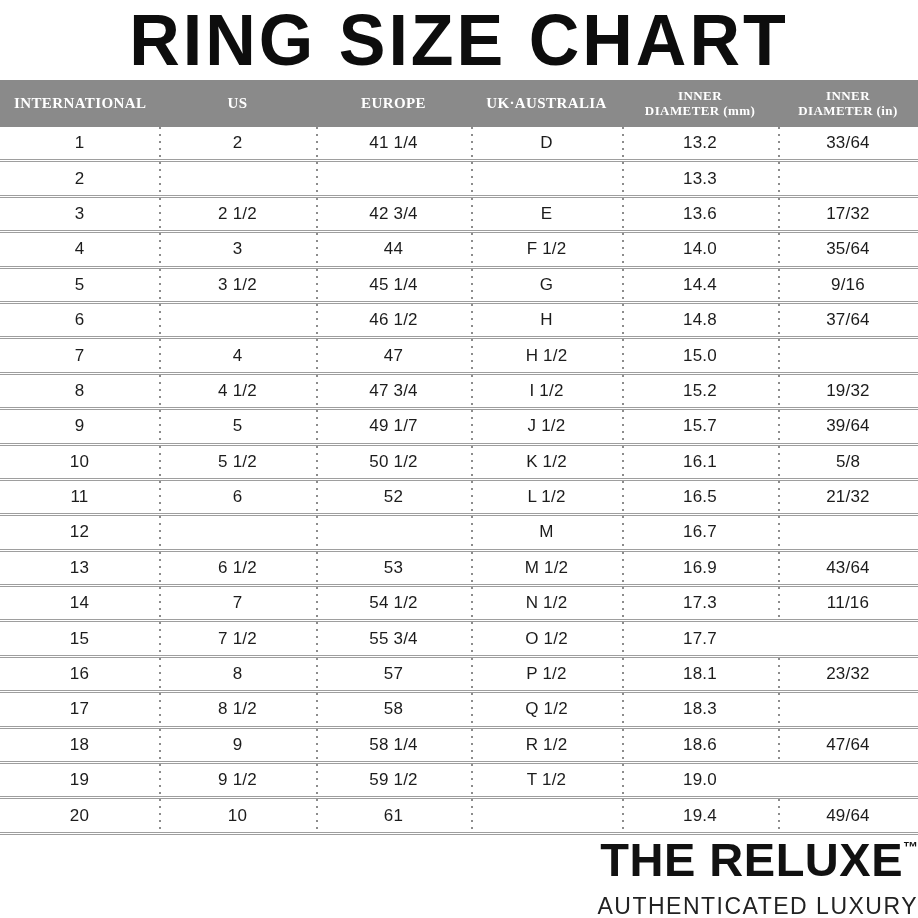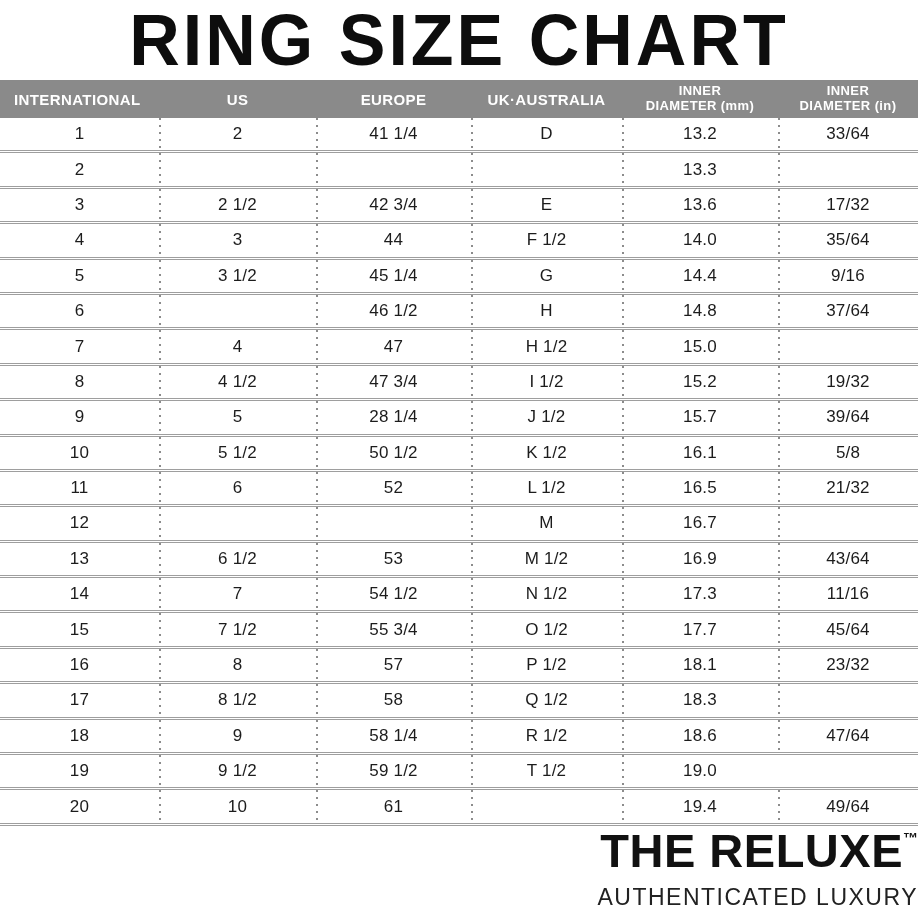--- a/index.html
+++ b/index.html
@@ -23,22 +23,23 @@
     white-space:nowrap;
   }
 
   
   .grid-row{
     display:grid;
     grid-template-columns:159px 157px 155px 151px 156px 140px;
     width:918px;
   }
   .header-row{
-    height:38px;background:var(--header-bg);color:var(--header-text);
+    height:47px;background:var(--header-bg);color:var(--header-text);
     align-items:center;
+    font-family:Liberation Serif, serif;
   }
   .hcell{
     display:flex;align-items:center;justify-content:center;text-align:center;
     font-weight:700;font-size:15px;letter-spacing:0.4px;height:100%;
   }
   .hcell.first{justify-content:flex-start;padding-left:14px;text-align:left;}
   .hcell.small{font-size:13px;line-height:1.15;white-space:pre-line;letter-spacing:0.4px;}
 
   .table-body{display:block;}
   .row{
@@ -154,21 +155,21 @@
     <div class="cell">4 1/2</div>
     <div class="cell">47 3/4</div>
     <div class="cell">I 1/2</div>
     <div class="cell">15.2</div>
     <div class="cell">19/32</div>
   </div>
 
   <div class="grid-row row">
     <div class="cell">9</div>
     <div class="cell">5</div>
-    <div class="cell">28 1/4</div>
+    <div class="cell">49 1/7</div>
     <div class="cell">J 1/2</div>
     <div class="cell">15.7</div>
     <div class="cell">39/64</div>
   </div>
 
   <div class="grid-row row">
     <div class="cell">10</div>
     <div class="cell">5 1/2</div>
     <div class="cell">50 1/2</div>
     <div class="cell">K 1/2</div>
@@ -211,21 +212,20 @@
     <div class="cell">17.3</div>
     <div class="cell">11/16</div>
   </div>
 
   <div class="grid-row row">
     <div class="cell">15</div>
     <div class="cell">7 1/2</div>
     <div class="cell">55 3/4</div>
     <div class="cell">O 1/2</div>
     <div class="cell">17.7</div>
-    <div class="cell">45/64</div>
   </div>
 
   <div class="grid-row row">
     <div class="cell">16</div>
     <div class="cell">8</div>
     <div class="cell">57</div>
     <div class="cell">P 1/2</div>
     <div class="cell">18.1</div>
     <div class="cell">23/32</div>
   </div>

